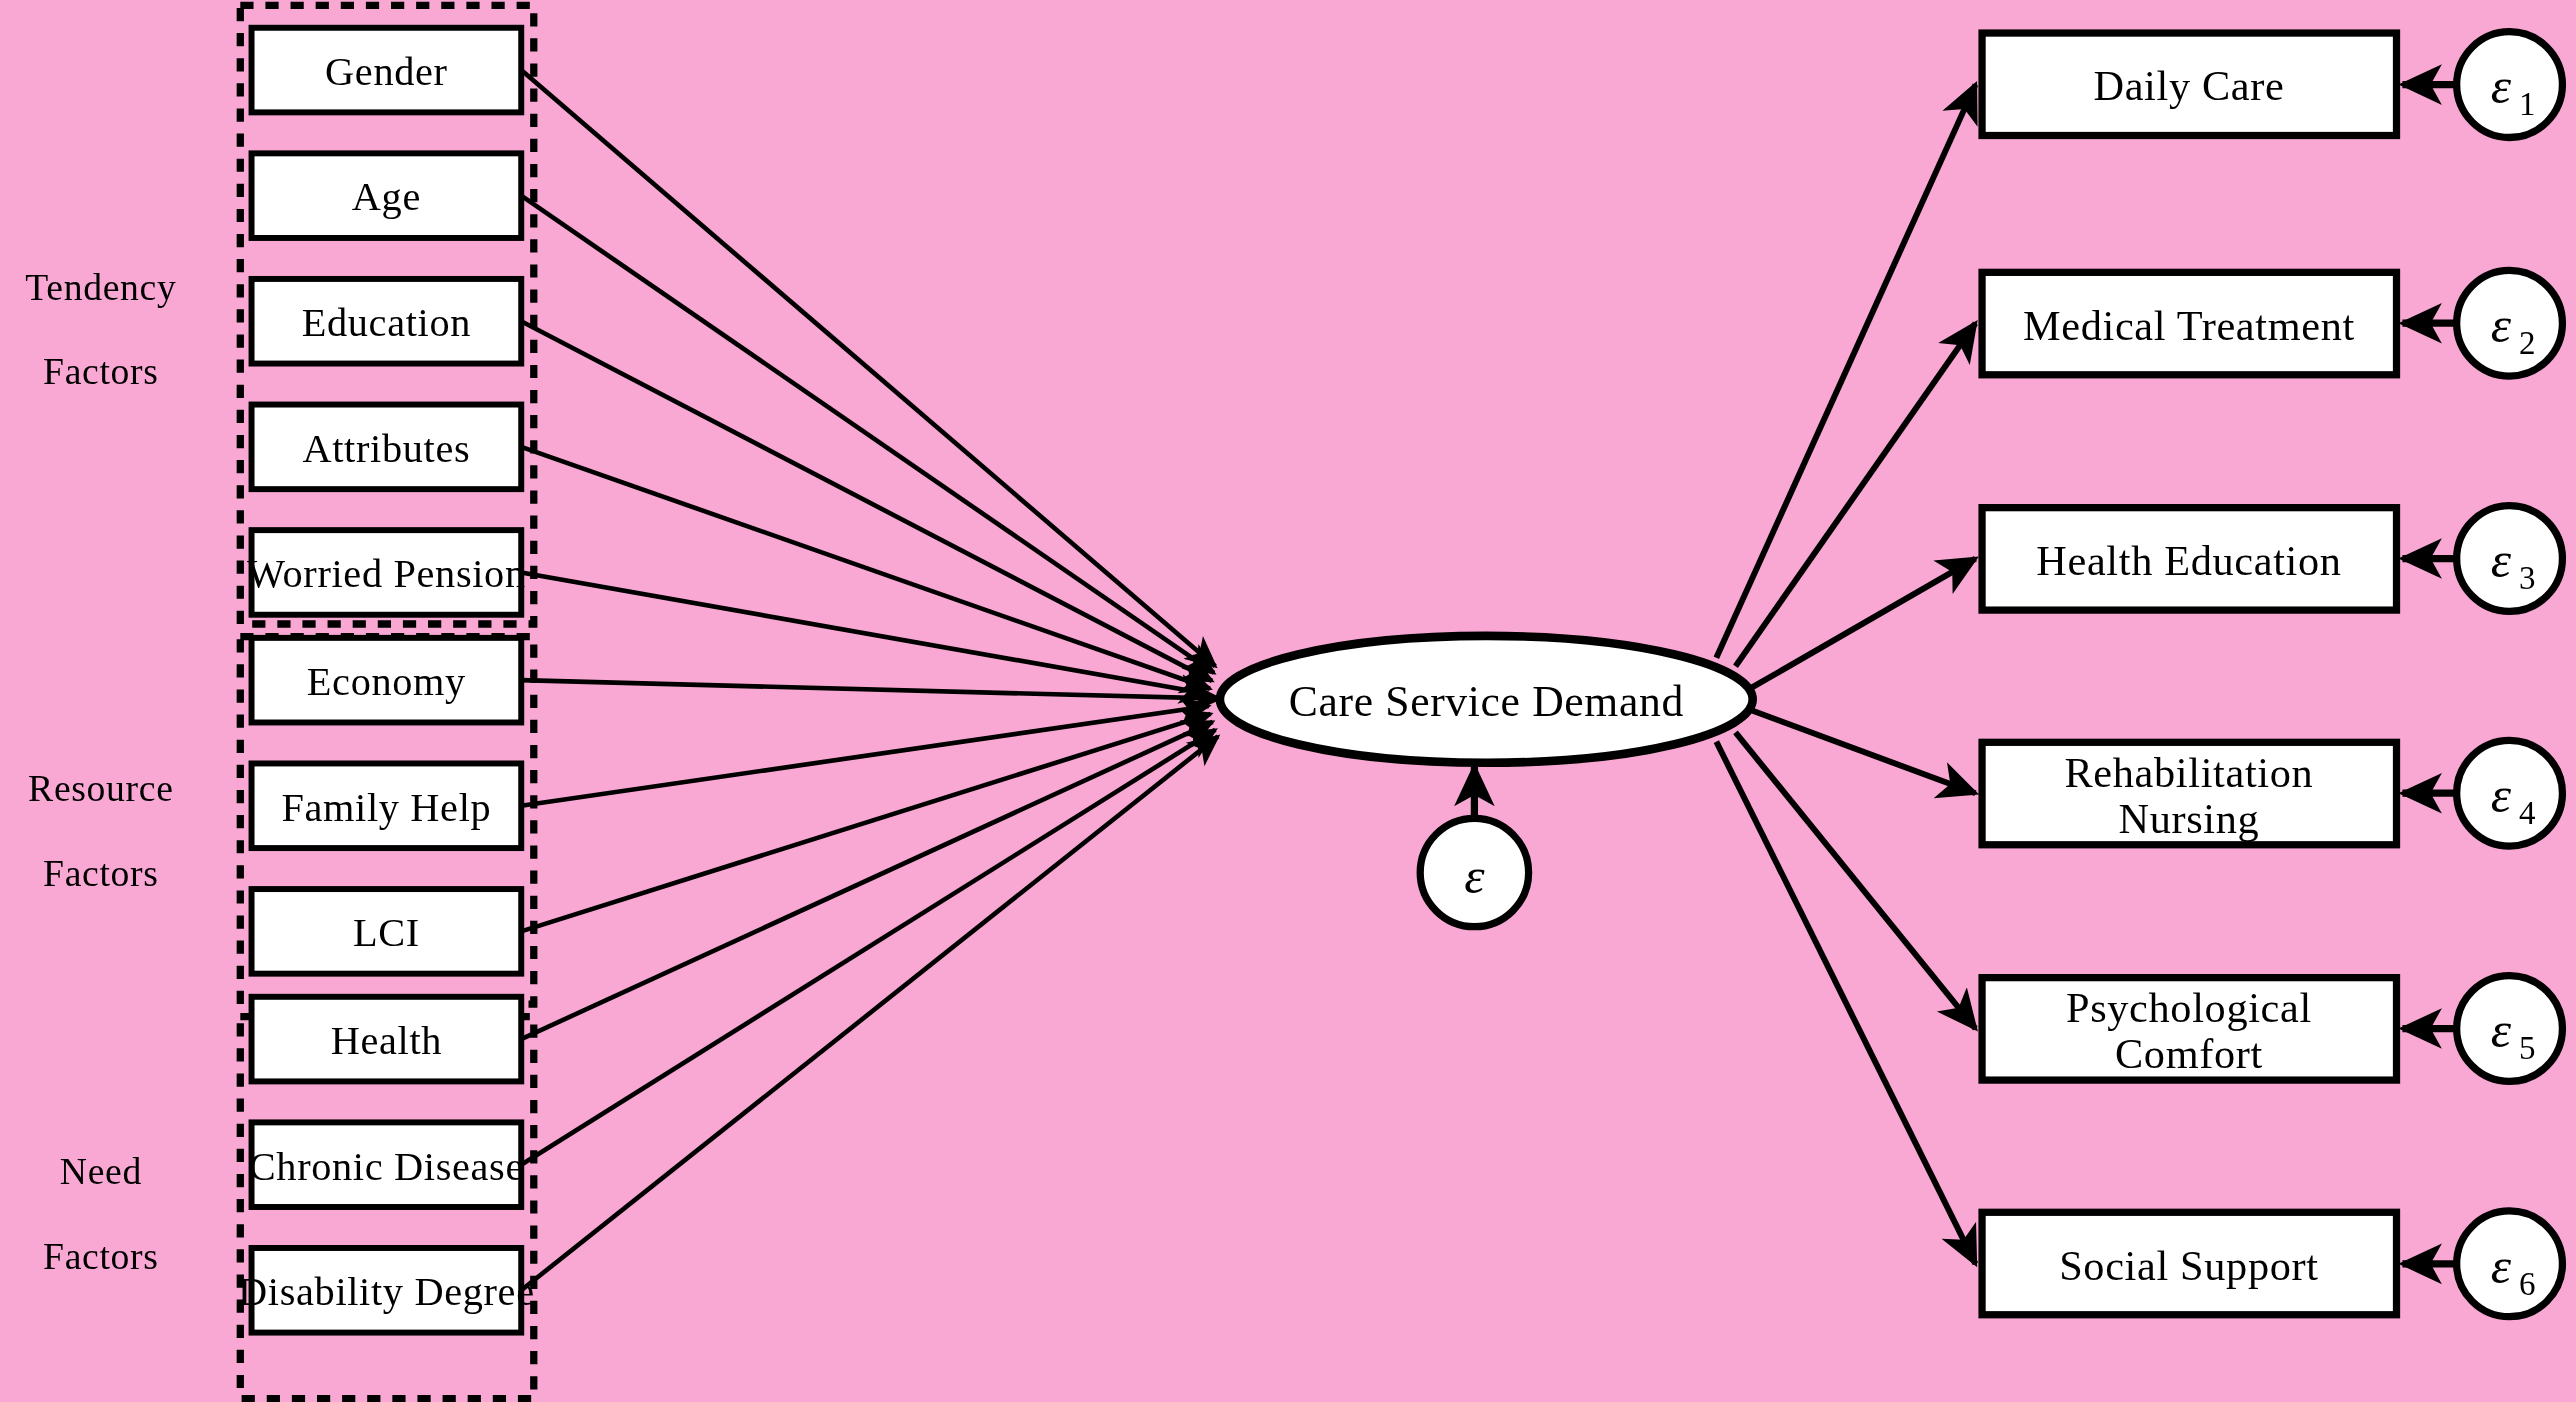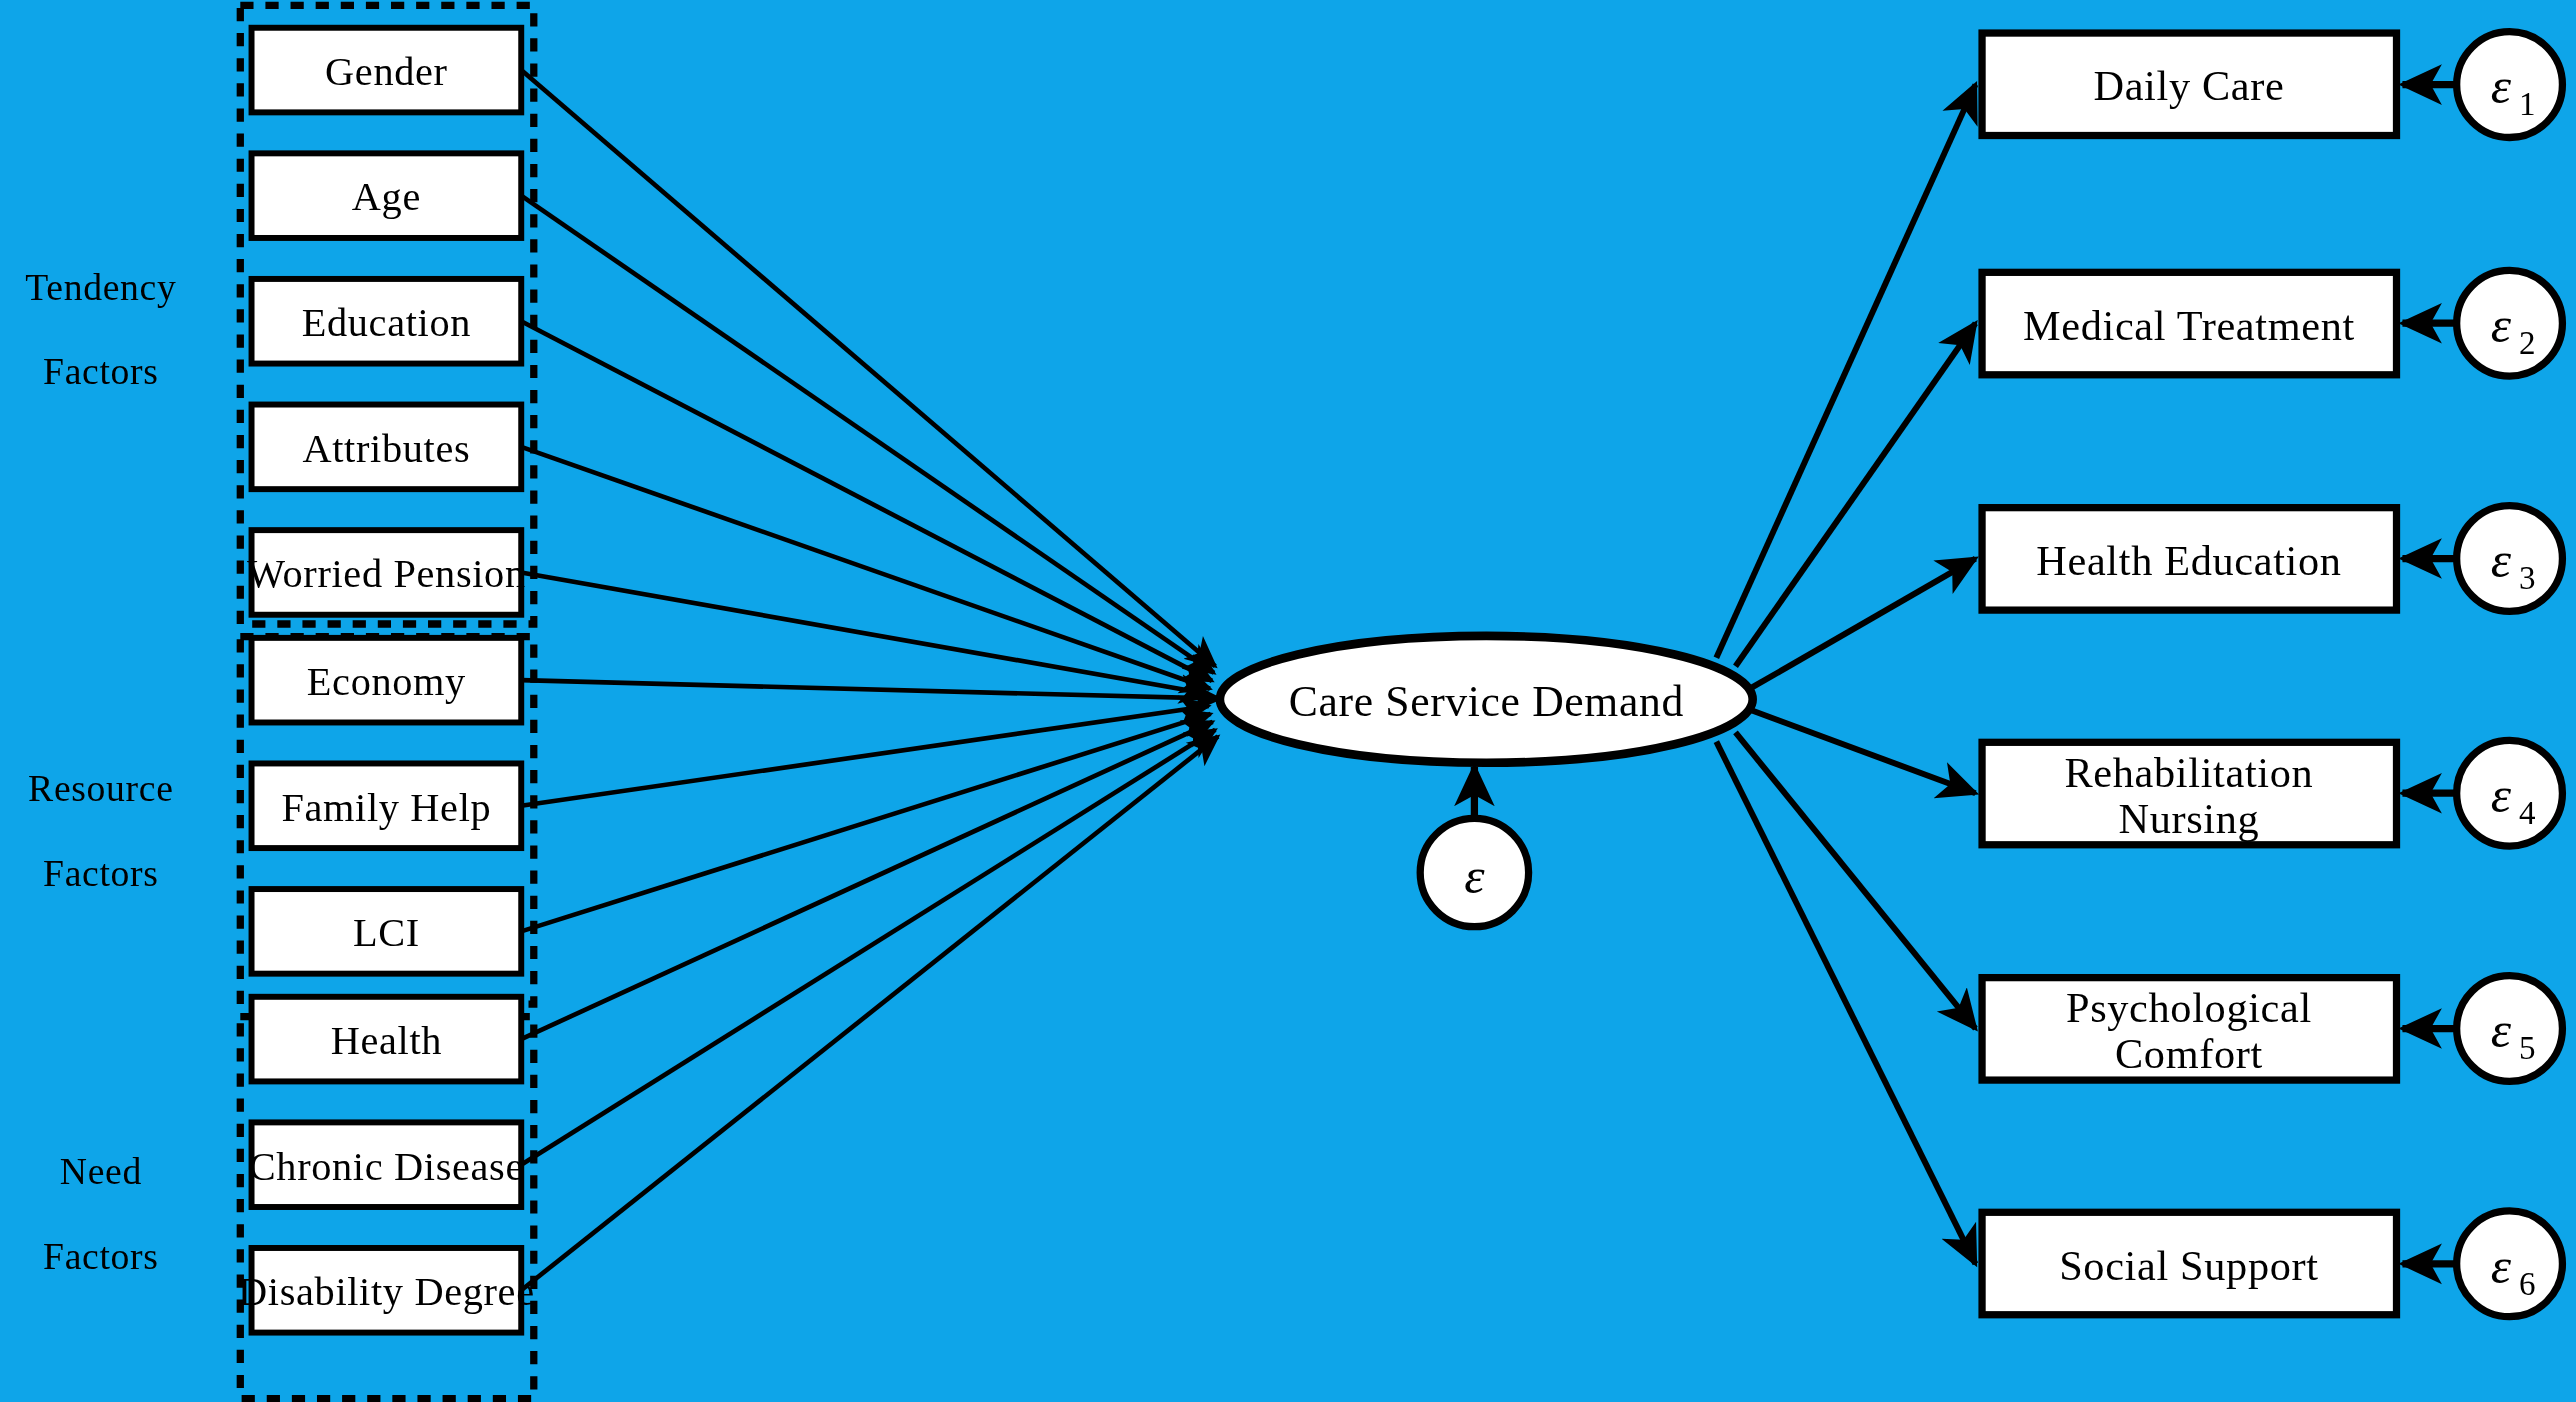--- a/index.html
+++ b/index.html
@@ -1,19 +1,19 @@
 <!DOCTYPE html>
 <html style="font-size:10.6px"><head>
 <meta charset="utf-8">
 <style>
   html,body{margin:0;padding:0;background:#ffffff;}
   #stage{
     position:relative;
     width:2576px;height:1402px;
-    background:#0ea5e9;
+    background:#f9a8d4;
     font-family:"Liberation Serif","DejaVu Serif",serif;
     overflow:hidden;
   }
   svg.diagram{position:absolute;top:0;left:0;width:2576px;height:1402px;}
   .obox{fill:#ffffff;stroke:#000000;stroke-width:9;}
   .obox-r{fill:#ffffff;stroke:#000000;stroke-width:11;}
   .grpbox{fill:none;stroke:#000000;stroke-width:11;stroke-dasharray:20 18;stroke-linecap:butt;}
   .latent{fill:#ffffff;stroke:#000000;stroke-width:13;}
   .errc{fill:#ffffff;stroke:#000000;stroke-width:11;}
   .pathline{stroke:#000000;stroke-width:7;fill:none;}

